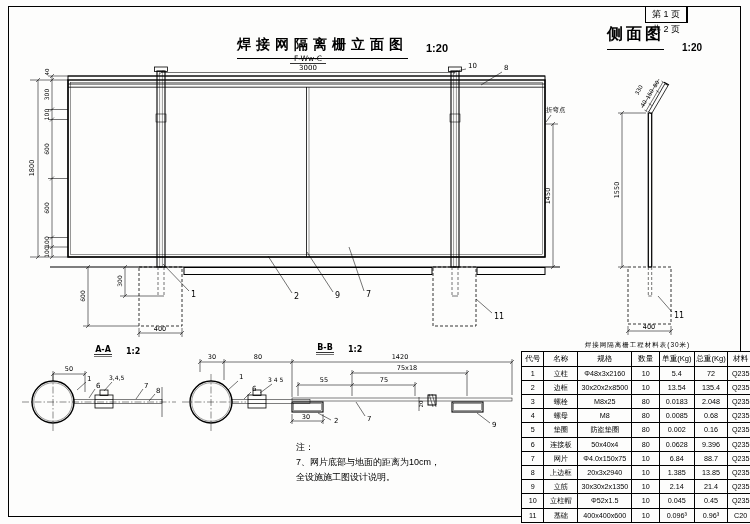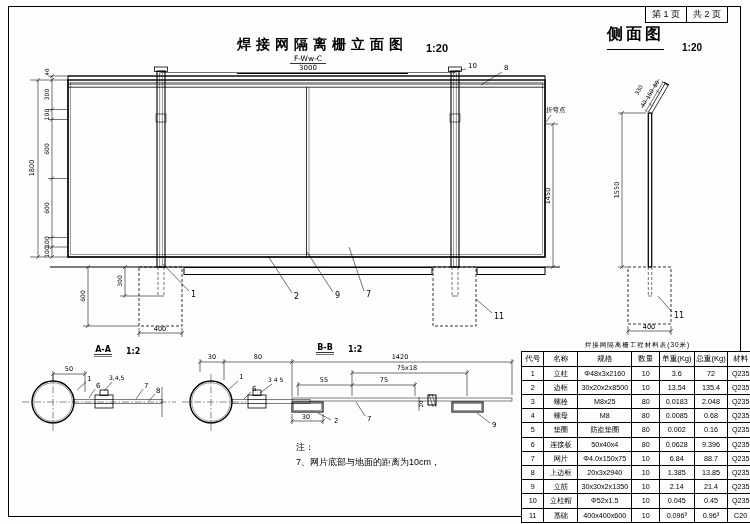--- a/index.html
+++ b/index.html
@@ -1,23 +1,23 @@
 <!DOCTYPE html>
 <html><head>
 <meta charset="utf-8">
 <style>
   html,body{margin:0;padding:0;background:#e8e8e8;}
   .sheet{position:relative;width:750px;height:524px;background:#fdfdfc;overflow:hidden;
          font-family:"Liberation Sans","DejaVu Sans",sans-serif;color:#000;}
   .border-frame{position:absolute;left:8px;top:6px;width:731px;height:509px;border:1.6px solid #000;}
-  .page-box{position:absolute;left:645px;top:6px;height:15px;display:flex;border:1.2px solid #000;background:#fdfdfc;}
+  .page-box{position:absolute;left:645px;top:6px;height:15px;display:flex;border:1.2px solid #000;background:#fdfdfc;flex-direction:column;}
   .page-box .cell{font-size:9px;line-height:15px;padding:0 6px;white-space:nowrap;}
   .page-box .cell:first-child{border-right:1.2px solid #000;}
   .main-title{position:absolute;left:237px;top:36px;font-size:14px;font-weight:bold;letter-spacing:5px;
-              border-bottom:1.6px solid #000;padding-bottom:19px;white-space:nowrap;}
+              border-bottom:1.6px solid #000;padding-bottom:4px;white-space:nowrap;}
   .main-scale{position:absolute;left:426px;top:42px;font-size:11px;font-weight:bold;}
   .side-title{position:absolute;left:607px;top:24px;font-size:16px;font-weight:bold;letter-spacing:3px;
               border-bottom:1.6px solid #000;padding-bottom:4px;white-space:nowrap;}
   .side-scale{position:absolute;left:682px;top:42px;font-size:10px;font-weight:bold;}
   .notes{position:absolute;left:296px;top:440px;font-size:9px;line-height:15px;white-space:nowrap;}
   .mat-table-wrap{position:absolute;left:512px;top:341px;width:233px;margin-left:9px;}
   .mat-title{font-size:6.5px;text-align:center;margin-bottom:1px;letter-spacing:1px;}
   table.mat{border-collapse:collapse;width:233px;border:1.4px solid #000;table-layout:fixed;background:#fdfdfc;}
   table.mat th,table.mat td{border:0.8px solid #000;font-size:7.2px;text-align:center;padding:0;
       height:13.2px;line-height:13.2px;overflow:hidden;white-space:nowrap;font-weight:normal;}
@@ -331,20 +331,21 @@
         <line class="s05" x1="356" y1="402" x2="365" y2="416"></line>
         <text class="t7" x="492" y="427">9</text>
         <line class="s05" x1="477" y1="413" x2="490" y2="423"></line>
       </g>
     </g>
   </svg>
 
   <div class="notes">
     <div>注：</div>
     <div>7、网片底部与地面的距离为10cm，</div>
+    <div>全设施施工图设计说明。</div>
   </div>
 
   <div class="mat-table-wrap">
     <div class="mat-title">焊接网隔离栅工程材料表(30米)</div>
     <table class="mat">
       <colgroup>
         <col style="width:22px">
           <col style="width:33px">
           <col style="width:53px">
           <col style="width:27px">
@@ -362,21 +363,21 @@
           <th>总重(Kg)</th>
           <th>材料</th>
         </tr>
       </thead>
       <tbody>
           <tr>
             <td>1</td>
             <td>立柱</td>
             <td>Φ48x3x2160</td>
             <td>10</td>
-            <td>3.6</td>
+            <td>5.4</td>
             <td>72</td>
             <td>Q235</td>
           </tr>
           <tr>
             <td>2</td>
             <td>边框</td>
             <td>30x20x2x8500</td>
             <td>10</td>
             <td>13.54</td>
             <td>135.4</td>

